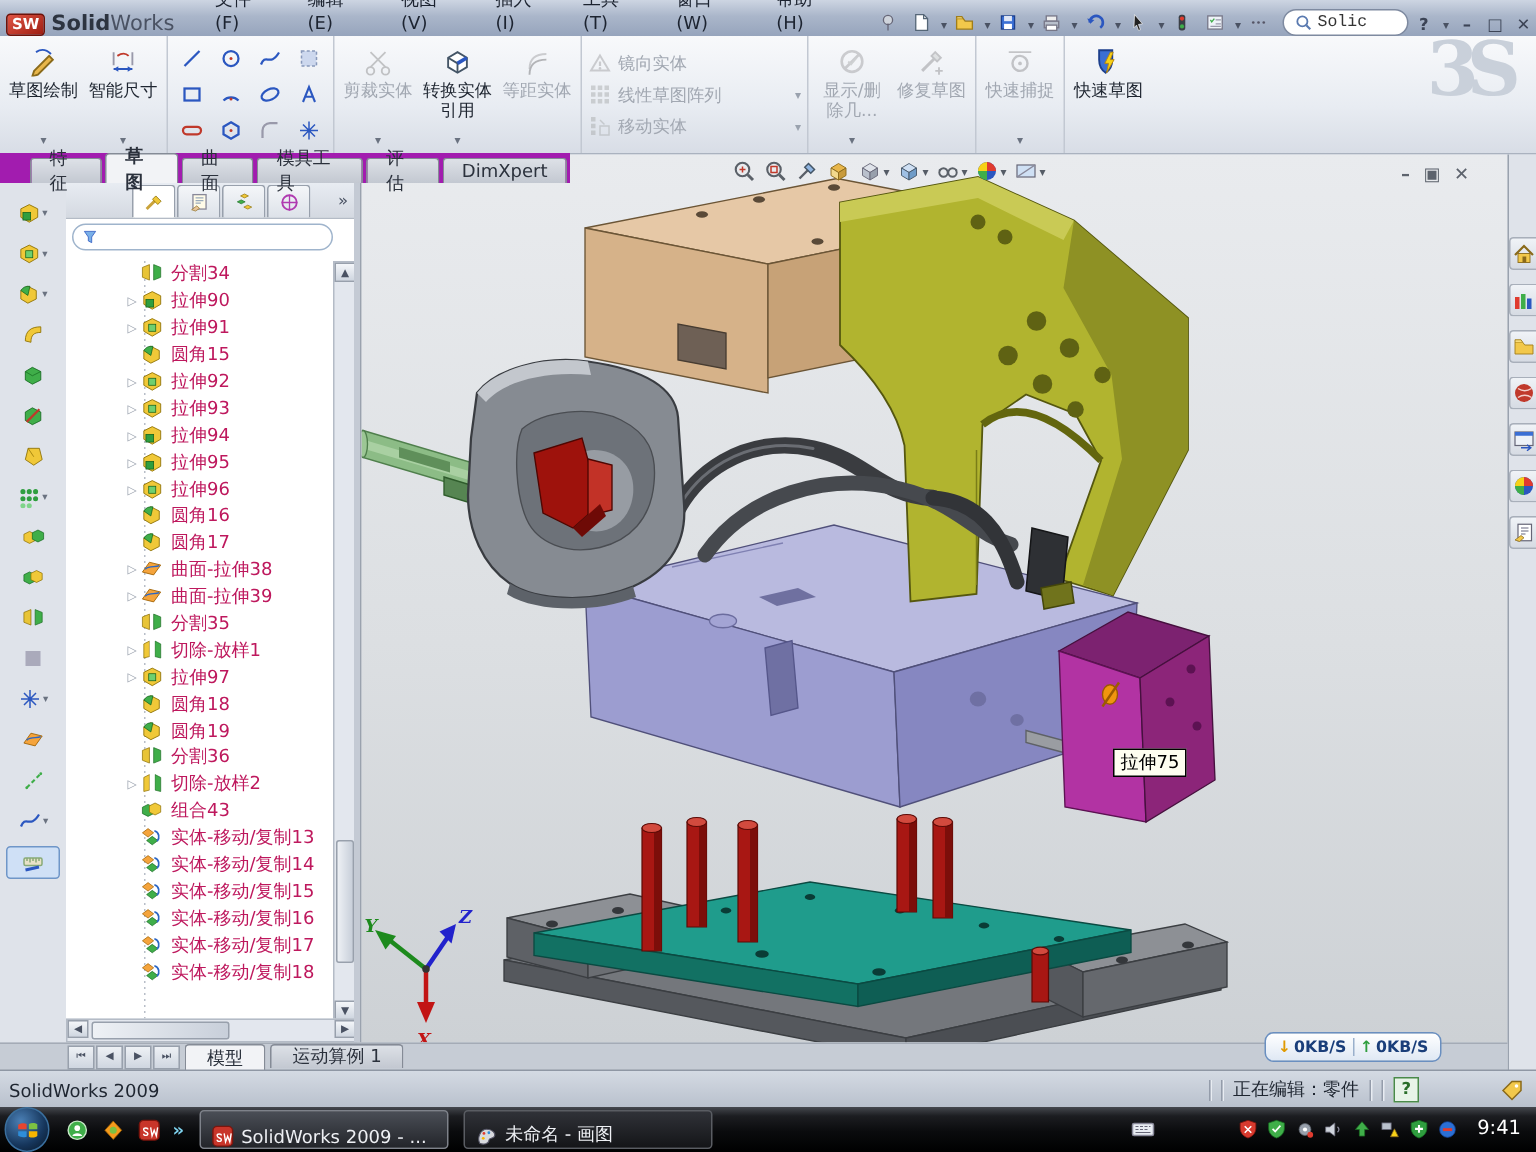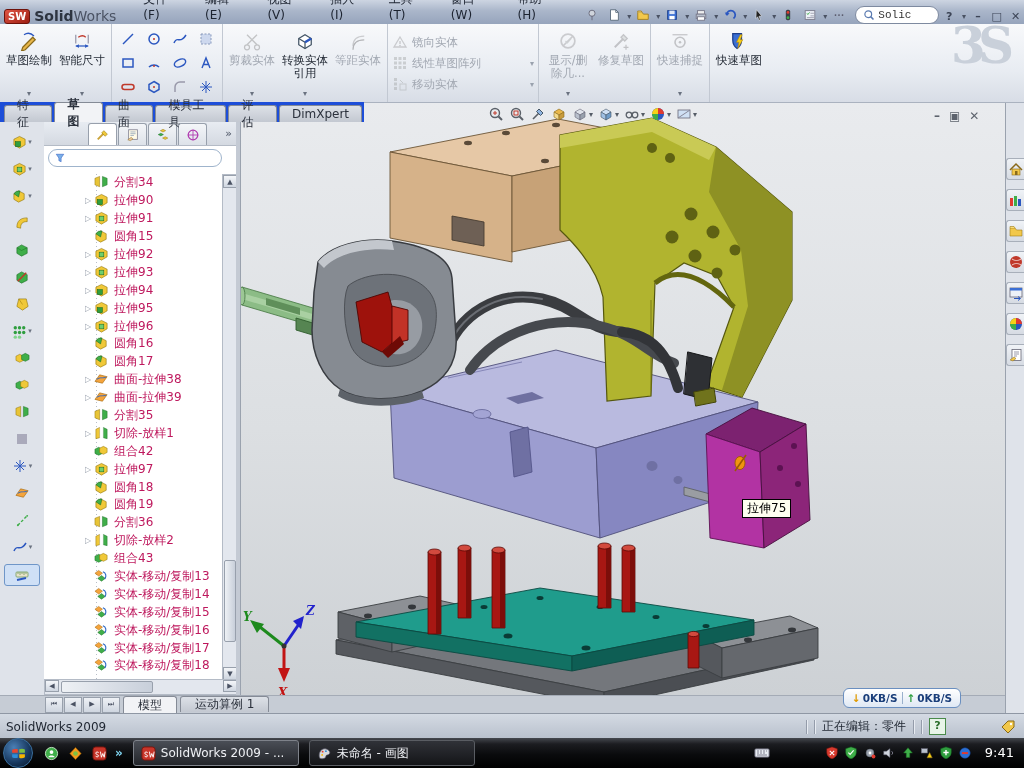--- a/index.html
+++ b/index.html
@@ -46,22 +46,22 @@
   .rbtn .caret{font-size:8px;color:#6a7280;margin-top:auto;margin-bottom:2px}
   .rowsgrp{flex-direction:column;justify-content:center;gap:3px;padding:2px 4px}
   .rowbtn{display:flex;align-items:center;gap:4px;height:18px;width:142px}
   .rowbtn .rlabel{font-size:11.5px;color:#a2a8b2;white-space:nowrap}
   .rowbtn .ricon{opacity:.45;filter:grayscale(.8)}
   .rowbtn .caret{margin-left:auto;font-size:8px;color:#9aa2ae}
   #sketch-grid{display:grid;grid-template-columns:repeat(4,26px);grid-auto-rows:24px;
     align-content:center;padding:0 3px;border-right:1px solid #c2c8d2}
   .sgi{display:flex;align-items:center;justify-content:center}
   
-  #tabstrip{left:0;top:102px;width:360px;height:20px;background:#1d4ed8;display:flex;
-    align-items:flex-end;padding-left:4px;z-index:30}
+  #tabstrip{left:0;top:102px;width:360px;height:20px;background:#a21caf;display:flex;
+    align-items:flex-end;padding-left:20px;z-index:30}
   .rtab{height:16px;padding:0 12px;margin-right:2px;display:flex;align-items:center;
     font-size:12px;color:#2b313c;background:linear-gradient(180deg,#dde1e7,#c3c8d1);
     border:1px solid #858b96;border-bottom:none;border-radius:3px 3px 0 0;cursor:default}
   .rtab.active{background:#f2f3f6;height:19px;font-weight:bold}
   
   #lefttools{left:0;top:122px;width:44px;height:573px;background:#dfe3ea;
     border-right:1px solid #b4bbc6;display:flex;flex-direction:column;align-items:center;
     padding-top:10px;gap:7px;z-index:20}
   .ltb{width:34px;height:20px;display:flex;align-items:center;justify-content:center;border-radius:3px}
   .ltb.pressed{background:#cfe0f6;border:1px solid #6f96c8}
@@ -141,21 +141,21 @@
   #taskbarw{left:0;top:738px;width:1024px;height:30px;
     background:linear-gradient(180deg,#45484e 0%,#1c1d21 20%,#0a0b0d 55%,#000 100%);
     display:flex;align-items:center;z-index:50}
   #startorb{width:30px;height:30px;border-radius:50%;margin-left:3px;
     background:radial-gradient(circle at 35% 30%,#3d6f9e,#173least 60%,#0a1828);
     background:radial-gradient(circle at 35% 30%,#4a7fb5,#16365c 60%,#081524);
     border:1px solid #3a6f9e;box-sizing:border-box;display:flex;align-items:center;justify-content:center}
   #quicklaunch{display:flex;align-items:center;gap:8px;margin-left:10px}
   #quicklaunch .chev{color:#7fd4f0;font-size:12px;font-weight:bold}
   .taskwin{height:24px;min-width:150px;max-width:160px;margin-left:10px;border-radius:3px;
-    border:1px solid #5a5d63;display:flex;align-items:center;gap:5px;padding:0 7px;
+    border:1px solid #5a5d63;display:flex;align-items:flex-end;gap:5px;padding:0 7px;
     background:linear-gradient(180deg,#303238,#141518);color:#eef0f4;font-size:12px;
     white-space:nowrap;overflow:hidden}
   .taskwin.active{background:linear-gradient(180deg,#4a4e56,#23252a);border-color:#7e828a}
   #tray{margin-left:auto;display:flex;gap:4px;margin-right:6px}
   #tray .clock{color:#fff;font-size:13px;margin-left:8px;margin-right:4px}
   .trayi{width:16px;height:16px;display:flex;align-items:center;justify-content:center}
   .kbwrap{margin-right:50px}
 </style>
 </head>
 <body>
@@ -1020,30 +1020,20 @@
         <span class="ticon">
           <svg width="15" height="15" viewBox="0 0 16 16" fill="none" stroke-width="1">
             <path d="M2 3.5 L6 1.5 V12.5 L2 13.5 Z" fill="#f0c838" stroke="#8a6d00" stroke-width=".5"></path>
             <path d="M10 1.5 L14 3.5 V13.5 L10 12.5 Z" fill="#3fae49" stroke="#1c6e24" stroke-width=".5"></path>
             <path d="M6 1.5 H10 V12.5 H6 Z" fill="#fff" opacity=".55" stroke="none"></path>
           </svg>
         </span>
         <span class="tlabel">切除-放样1</span>
       </div>
       <div class="trow">
-        <span class="exp"></span>
-        <span class="ticon">
-          <svg width="15" height="15" viewBox="0 0 16 16" fill="none" stroke-width="1">
-            <path d="M1 5.5 L5 3.5 L9 5.5 V10 L5 12 L1 10 Z" fill="#3fae49" stroke="#14691f" stroke-width=".5"></path>
-            <path d="M6 4.5 L10 2.5 L14 4.5 V9 L10 11 L6 9 Z" fill="#f0c838" stroke="#8a6d00" stroke-width=".5"></path>
-          </svg>
-        </span>
-        <span class="tlabel">组合42</span>
-      </div>
-      <div class="trow">
         <span class="exp">▷</span>
         <span class="ticon">
           <svg width="15" height="15" viewBox="0 0 16 16" fill="none" stroke-width="1">
             <path d="M2 4.5 L8 1.5 L14 4.5 V10.5 L8 14 L2 10.5 Z" fill="#f0c838" stroke="#8a6d00" stroke-width=".6"></path>
             <rect x="5.5" y="5.5" width="5" height="5" fill="#6fcf6f" stroke="#0d5c18" stroke-width=".5"></rect>
           </svg>
         </span>
         <span class="tlabel">拉伸97</span>
       </div>
       <div class="trow">

